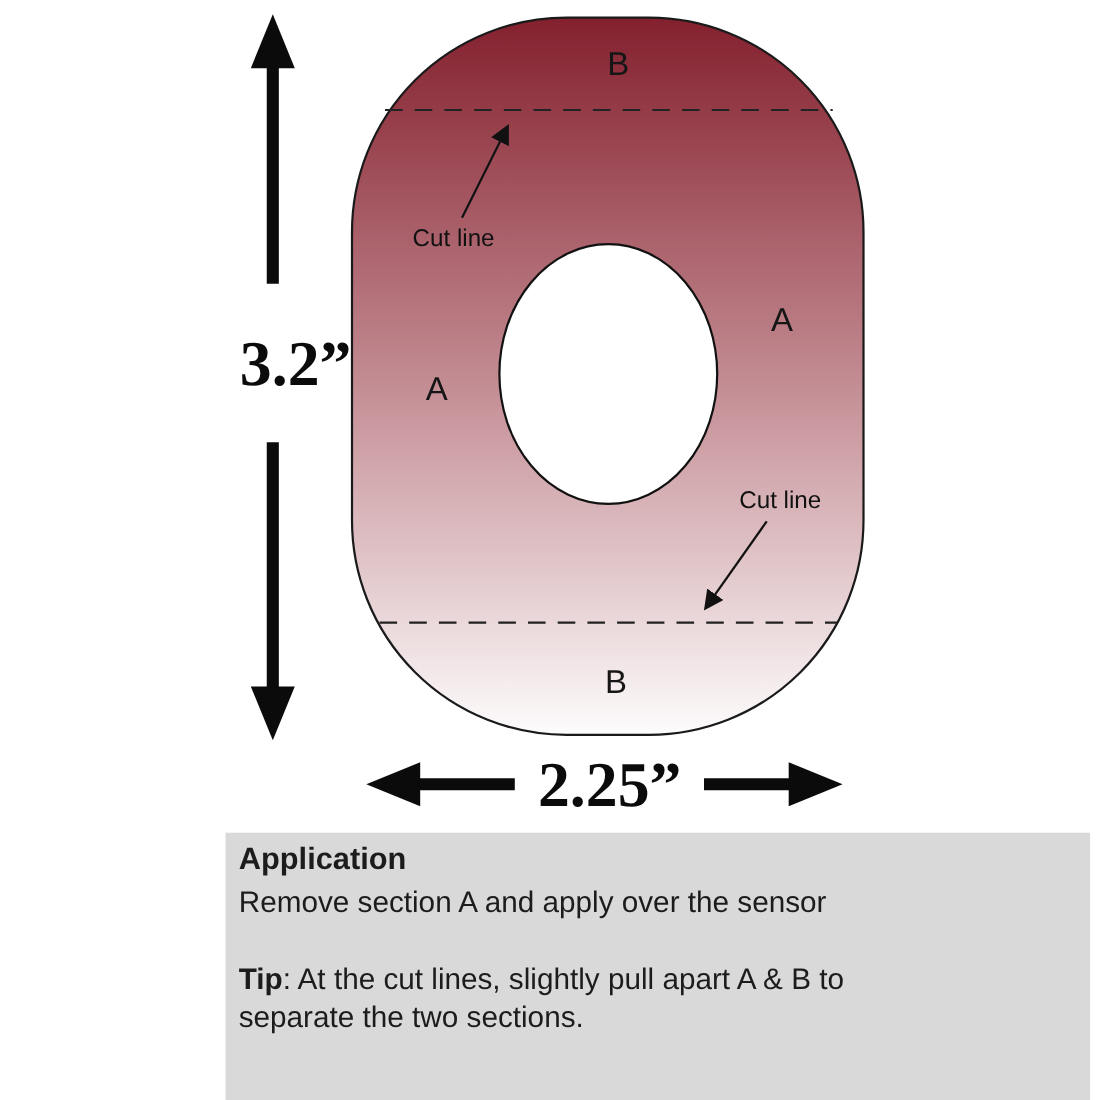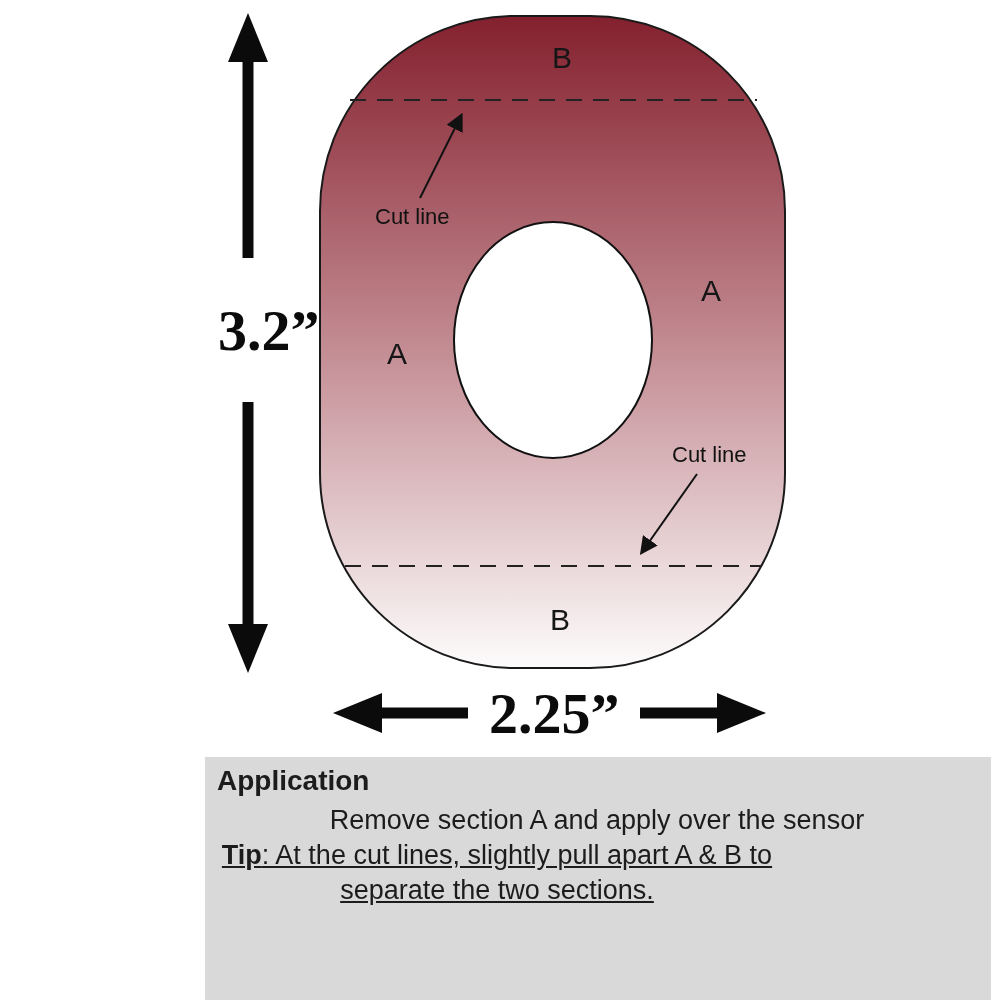--- a/index.html
+++ b/index.html
@@ -42,25 +42,24 @@
     color: #1c1c1c;
   }
   .app-title {
     font-size: 28px;
     font-weight: bold;
     margin-bottom: 6px;
   }
   .app-line {
     font-size: 27px;
     line-height: 35px;
-    text-align: center;
   }
   .app-tip {
+    margin-top: 35px;
     width: 560px;
-    text-decoration: underline;
   }
   .app-tip b { font-weight: bold; }
 </style>
 </head>
 <body>
 
 <div class="canvas">
 
   <svg class="diagram-svg" width="1000" height="757" viewBox="0 0 1000 757">
     <defs>

